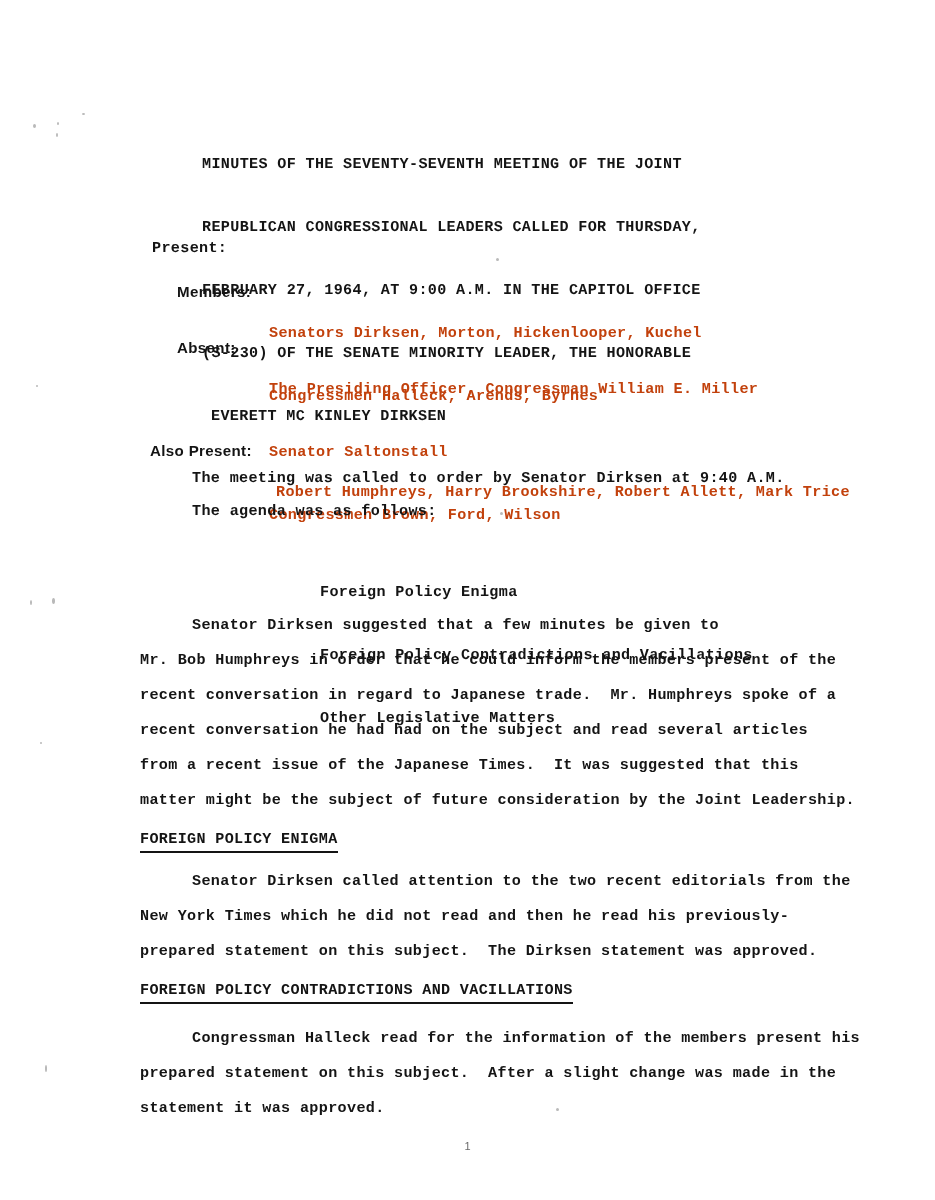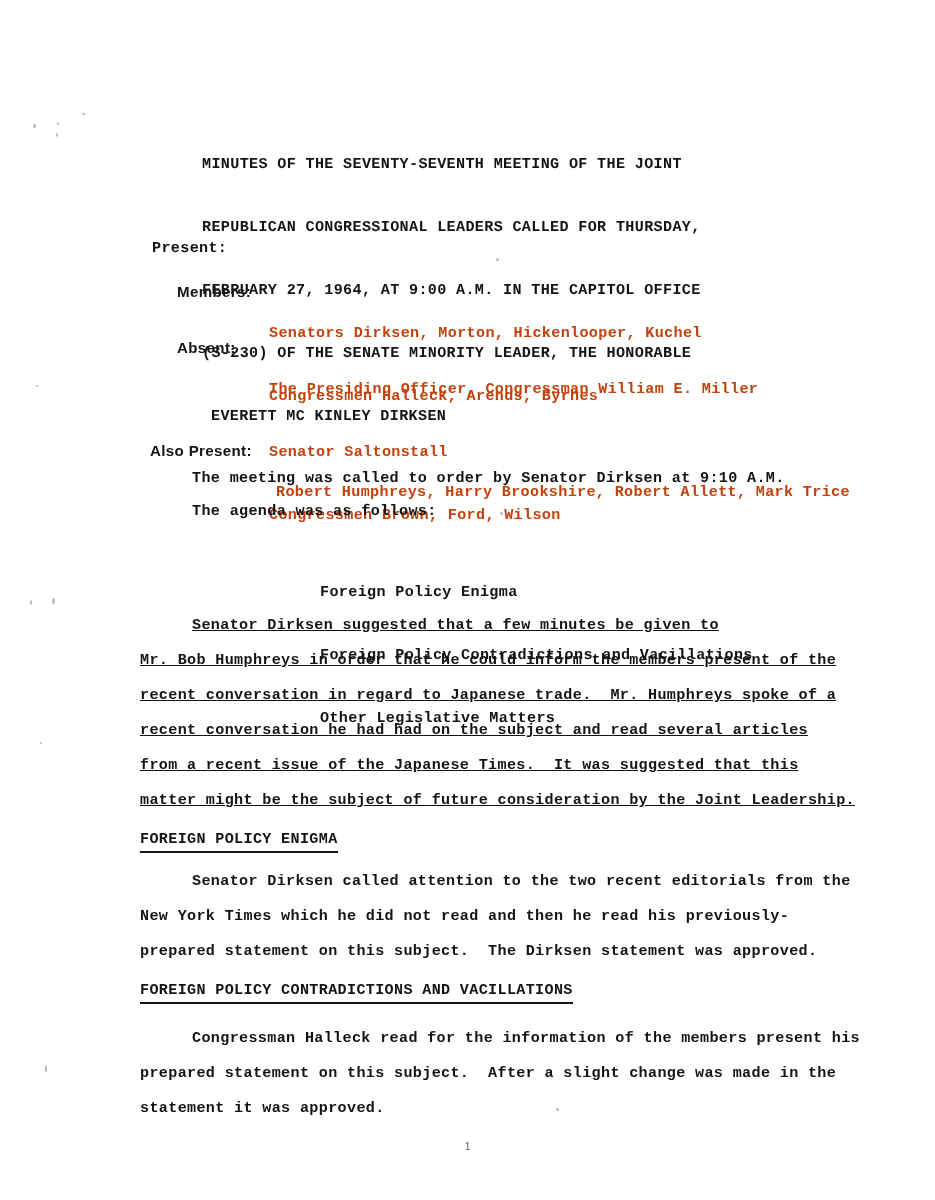--- a/index.html
+++ b/index.html
@@ -108,21 +108,21 @@
     color: #141414;
   }
   .para .bline {
     display: block;
     height: 35px;
     line-height: 35px;
     white-space: pre;
   }
   .para .bline.first { padding-left: 52px; }
 
-  #para-1 { top: 608px; text-decoration: underline; }
+  #para-1 { top: 608px; }
   #para-2 { top: 864px; }
   #para-3 { top: 1021px; }
 
   
   .section-head {
     position: absolute;
     left: 140px;
     font-family: "Liberation Mono", "DejaVu Sans Mono", monospace;
     font-size: 15.1px;
     line-height: 21px;
@@ -191,21 +191,21 @@
     </span>
   </div>
 
   <div class="att-row" id="also-present-row">
     <span class="att-label">Also Present:</span>
     <span class="att-values">
       <span class="vline">Robert Humphreys, Harry Brookshire, Robert Allett, Mark Trice</span>
     </span>
   </div>
 
-  <div class="tw" id="called-to-order">The meeting was called to order by Senator Dirksen at 9:10 A.M.</div>
+  <div class="tw" id="called-to-order">The meeting was called to order by Senator Dirksen at 9:40 A.M.</div>
 
   <div class="tw" id="agenda-intro">The agenda was as follows:</div>
 
   <div class="tw" id="agenda-list">
     <span class="aline">Foreign Policy Enigma</span>
     <span class="aline">Foreign Policy Contradictions and Vacillations</span>
     <span class="aline">Other Legislative Matters</span>
   </div>
 
   <div class="para" id="para-1">

